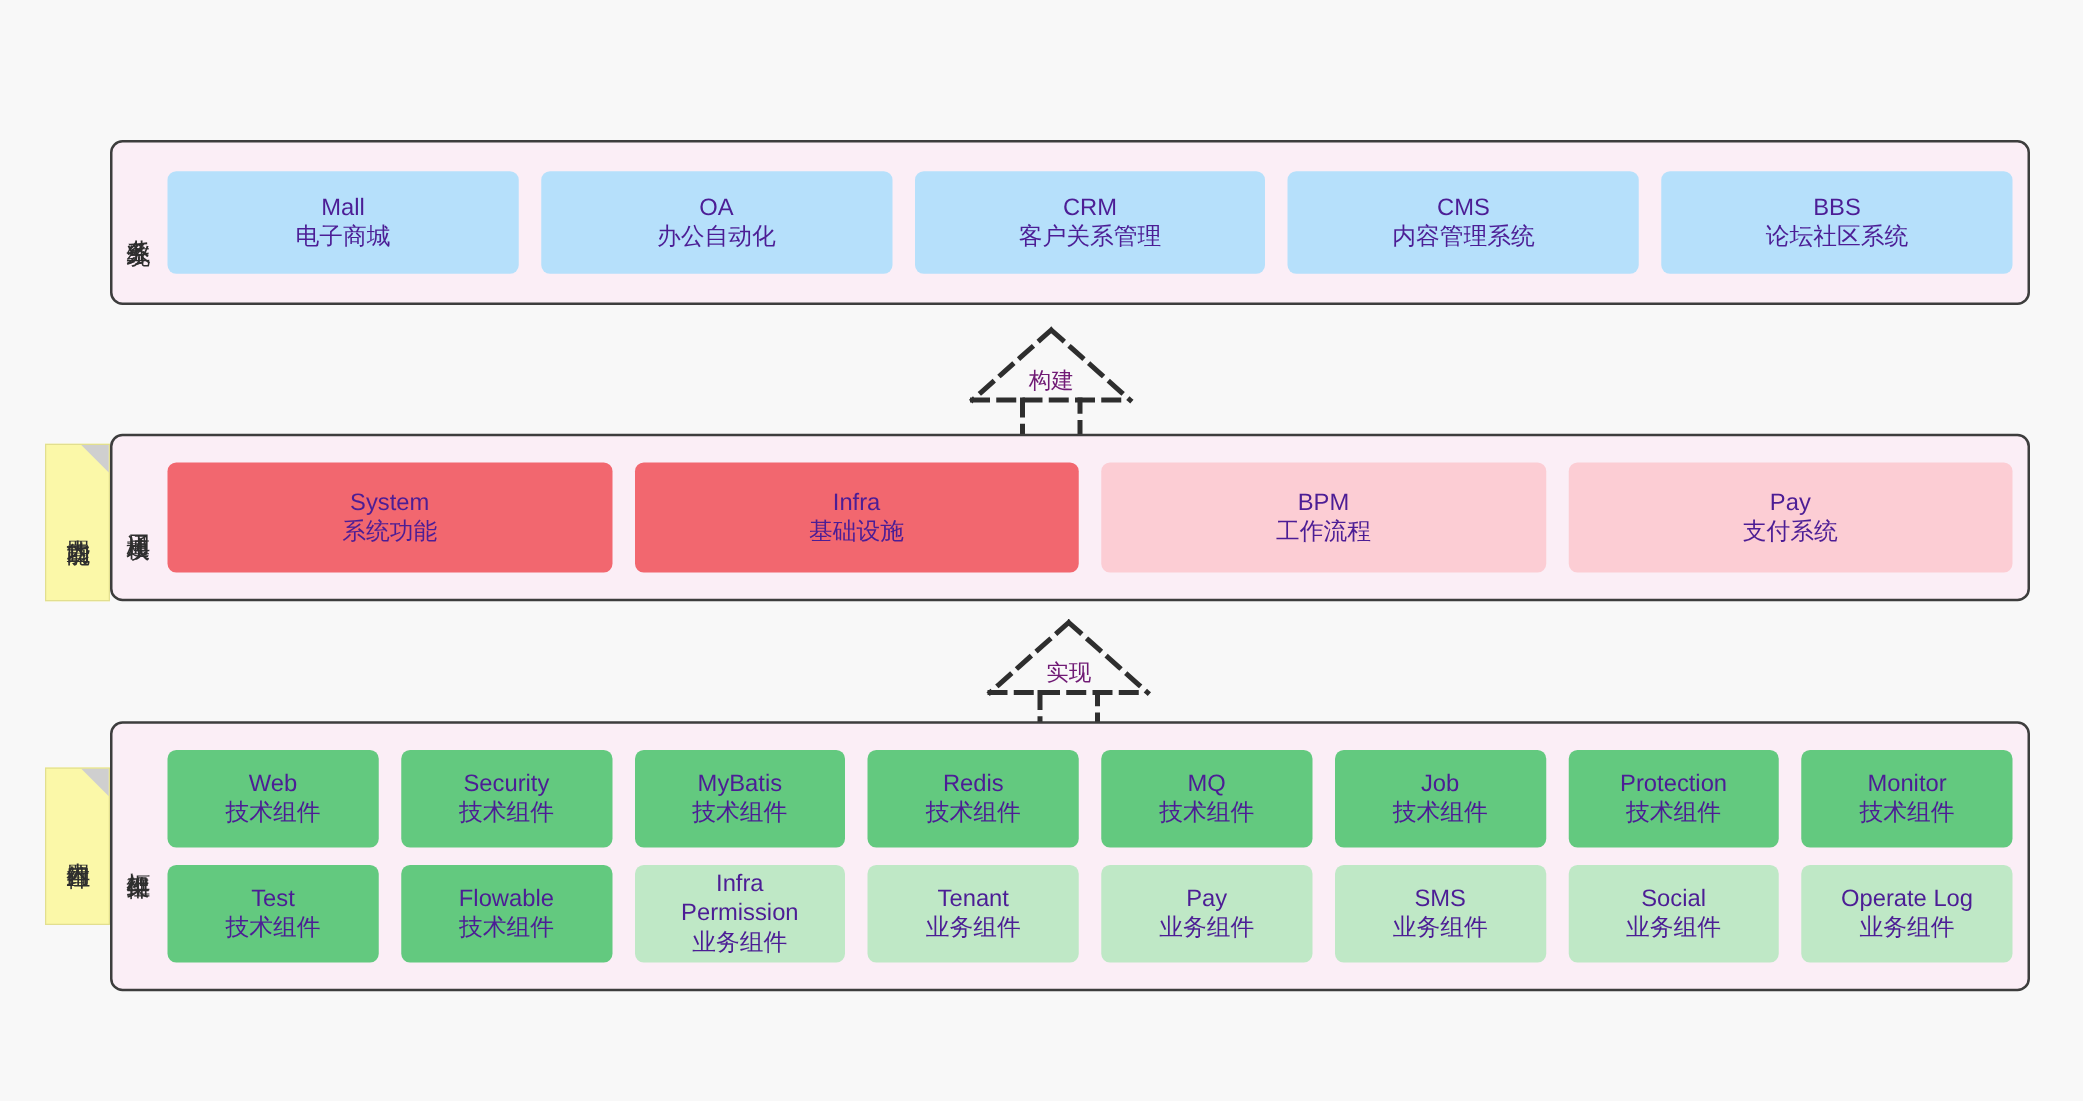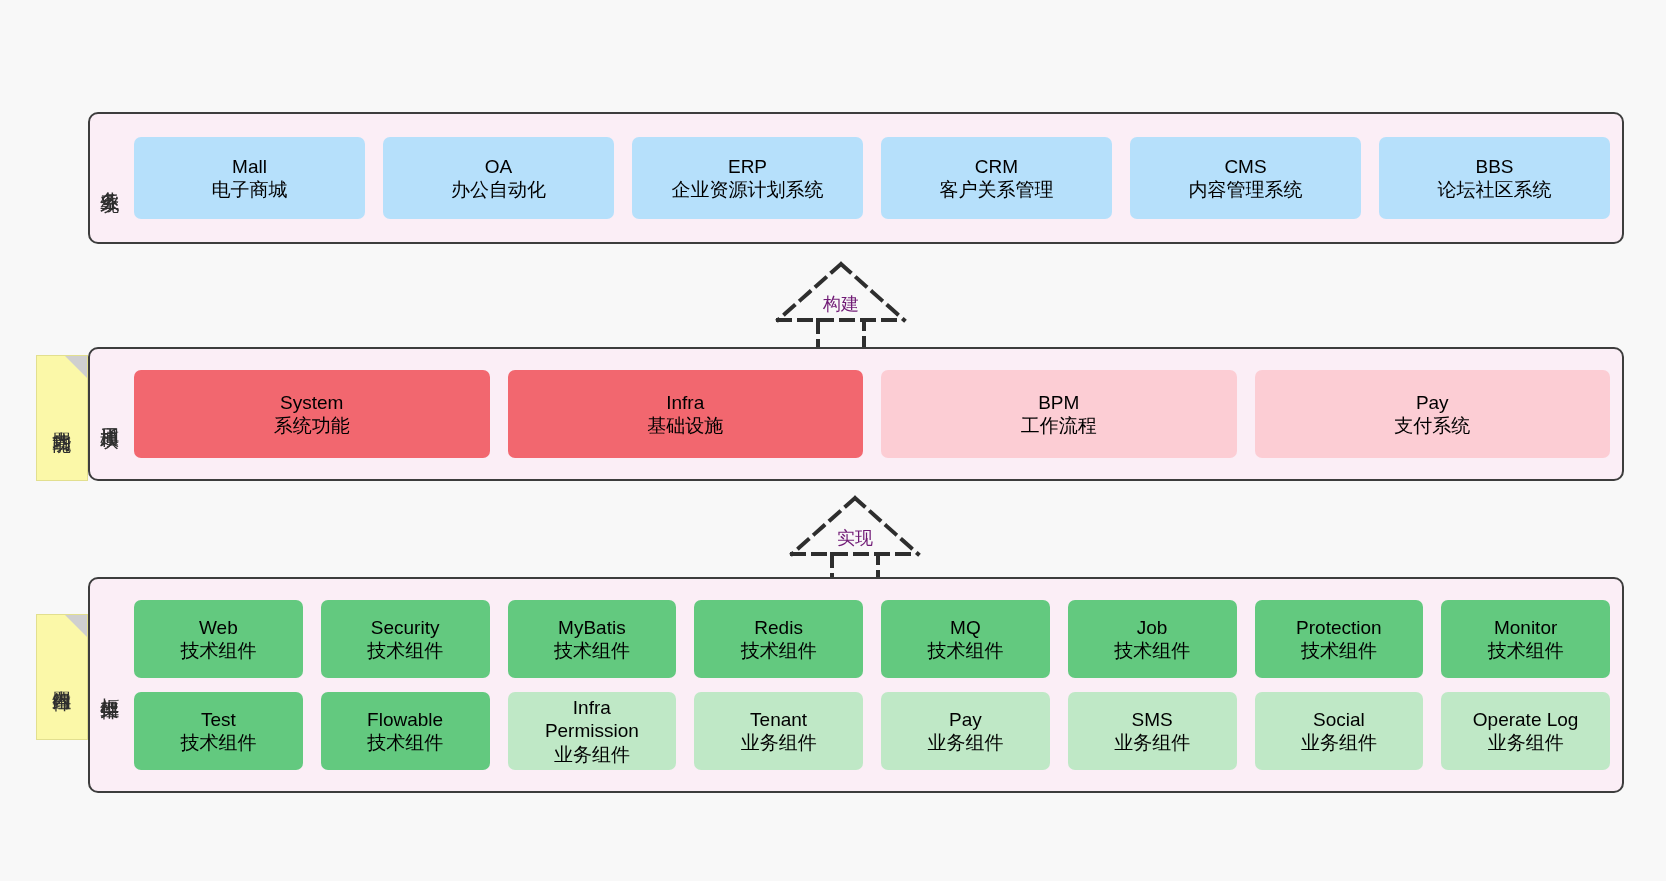--- a/index.html
+++ b/index.html
@@ -70,21 +70,21 @@
     flex: 1 1 0;
     box-sizing: border-box;
     border-radius: 7px;
     display: flex;
     flex-direction: column;
     align-items: center;
     justify-content: center;
     text-align: center;
     font-size: 19px;
     line-height: 1.22;
-    color: #000000;
+    color: #4c1d95;
     padding: 6px 4px;
   }
   .card .l1 { white-space: pre-line; }
   .card .l2 { white-space: nowrap; }
 
   .card.blue       { background: #b6e0fb; height: 82px; }
   .card.red        { background: #f2676f; height: 88px; }
   .card.pink       { background: #fccdd4; height: 88px; }
   .card.green      { background: #63c97f; height: 78px; }
   .card.lightgreen { background: #bfe8c6; height: 78px; }
@@ -147,24 +147,20 @@
       <div class="row">
         <div class="card blue">
           <span class="l1">Mall</span>
           <span class="l2">电子商城</span>
         </div>
         <div class="card blue">
           <span class="l1">OA</span>
           <span class="l2">办公自动化</span>
         </div>
         <div class="card blue">
-          <span class="l1">ERP</span>
-          <span class="l2">企业资源计划系统</span>
-        </div>
-        <div class="card blue">
           <span class="l1">CRM</span>
           <span class="l2">客户关系管理</span>
         </div>
         <div class="card blue">
           <span class="l1">CMS</span>
           <span class="l2">内容管理系统</span>
         </div>
         <div class="card blue">
           <span class="l1">BBS</span>
           <span class="l2">论坛社区系统</span>

